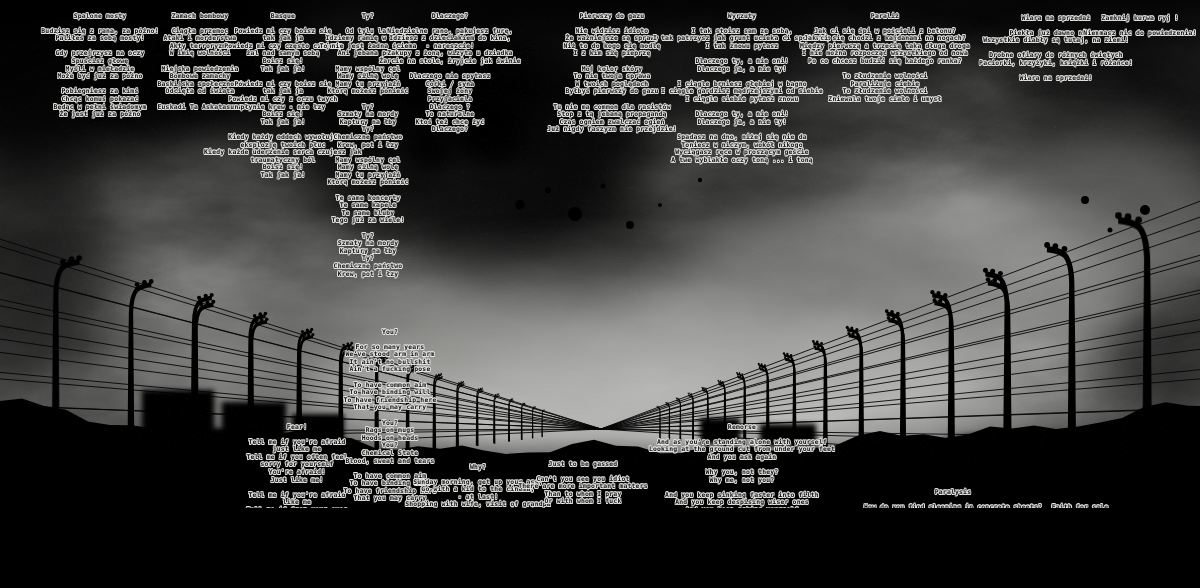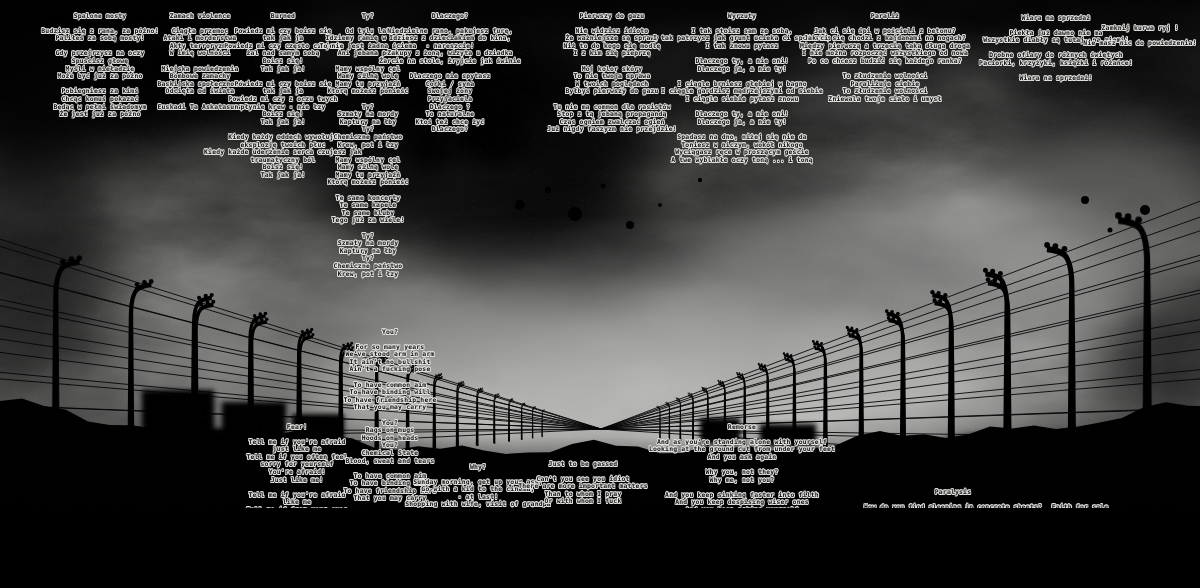--- a/index.html
+++ b/index.html
@@ -225,32 +225,32 @@
 
 Gdy przejrzysz na oczy
 Spuścisz głowę
 Myśli w nieładzie
 Może być już za późno
 
 Pobiegniesz za kimś
 Chcąc komuś pokazać
 Będąc w pełni świadomym
 Że jest już za późno</div></div>
-  <div class="lyr" style="left:200px;top:13px"><div class="t">Zamach violence</div><div class="x">Ciągła przemoc
+  <div class="lyr" style="left:200px;top:13px"><div class="t">Zamach bombowy</div><div class="x">Ciągła przemoc
 Ataki i morderstwa
 Akty terroryzmu
 W imię wolności
 
 Miejska powiedzenia
 Bombowe zamachy
 Baskijska społeczność
 Odcięta od świata
 
 Euskadi Ta Askatasuna</div></div>
-  <div class="lyr" style="left:283px;top:13px"><div class="t">Burned</div><div class="x">Powiedz mi czy boisz się
+  <div class="lyr" style="left:283px;top:13px"><div class="t">Basque</div><div class="x">Powiedz mi czy boisz się
 tak jak ja
 Powiedz mi czy często czujesz
 żal nad samym sobą
 Boisz się!
 Tak jak ja!
 
 Powiedz mi czy boisz się
 tak jak ja
 Powiedz mi czy z oczu twych
 płynie krew - nie łzy
@@ -352,21 +352,21 @@
 Paraliżuje ciebie
 To złudzenie wolności
 Zniewala twoje ciało i umysł</div></div>
   <div class="lyr" style="left:1056px;top:15px"><div class="t">Wiara na sprzedaż</div><div class="x">Piekła już dawno nie ma
 Wszystkie diabły są tutaj, na ziemi!
 
 Drobne ofiary do różnych świętych
 Paciorki, krzyżyki, książki i różańce!
 
 Wiara na sprzedaż!</div></div>
-  <div class="lyr" style="left:1140px;top:25px"><div class="t">Zamknij kurwa ryj !</div><div class="x">Nie masz nic do powiedzenia!</div></div>
+  <div class="lyr" style="left:1140px;top:15px"><div class="t">Zamknij kurwa ryj !</div><div class="x">Nie masz nic do powiedzenia!</div></div>
 
   <div class="lyr" style="left:297px;top:424px"><div class="t">Fear!</div><div class="x">Tell me if you're afraid
 just like me
 Tell me if you often feel
 sorry for yourself
 You're afraid!
 Just like me!
 
 Tell me if you're afraid
 like me

